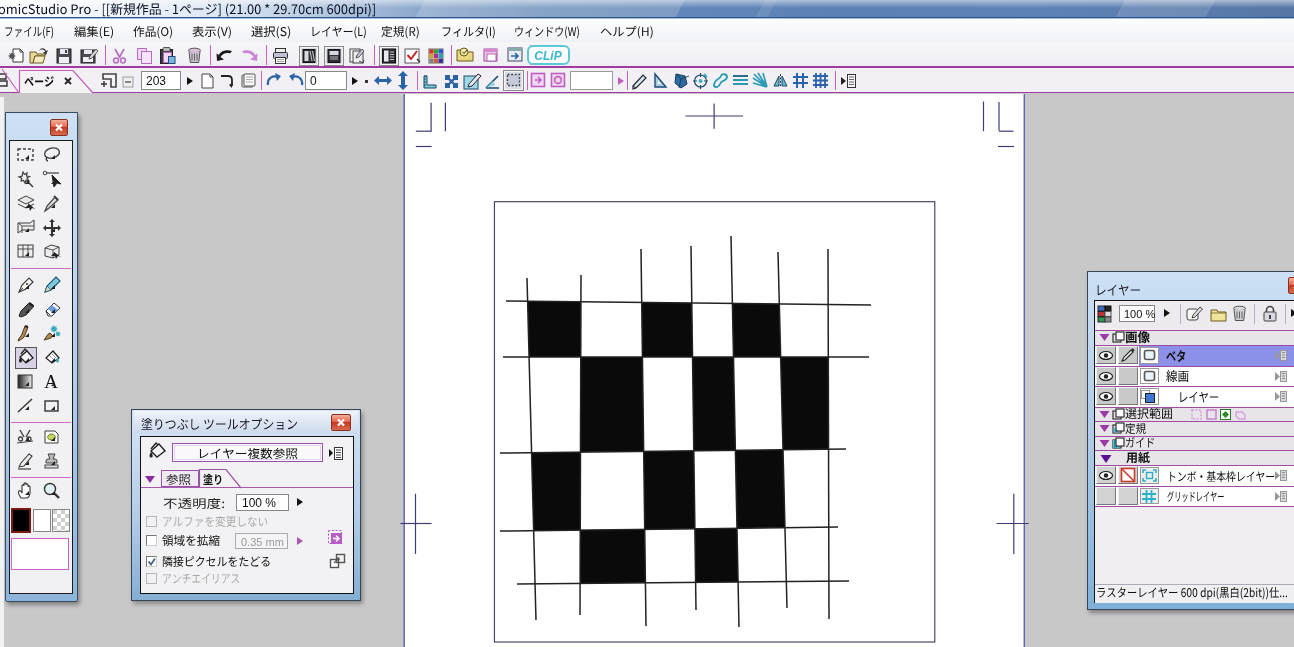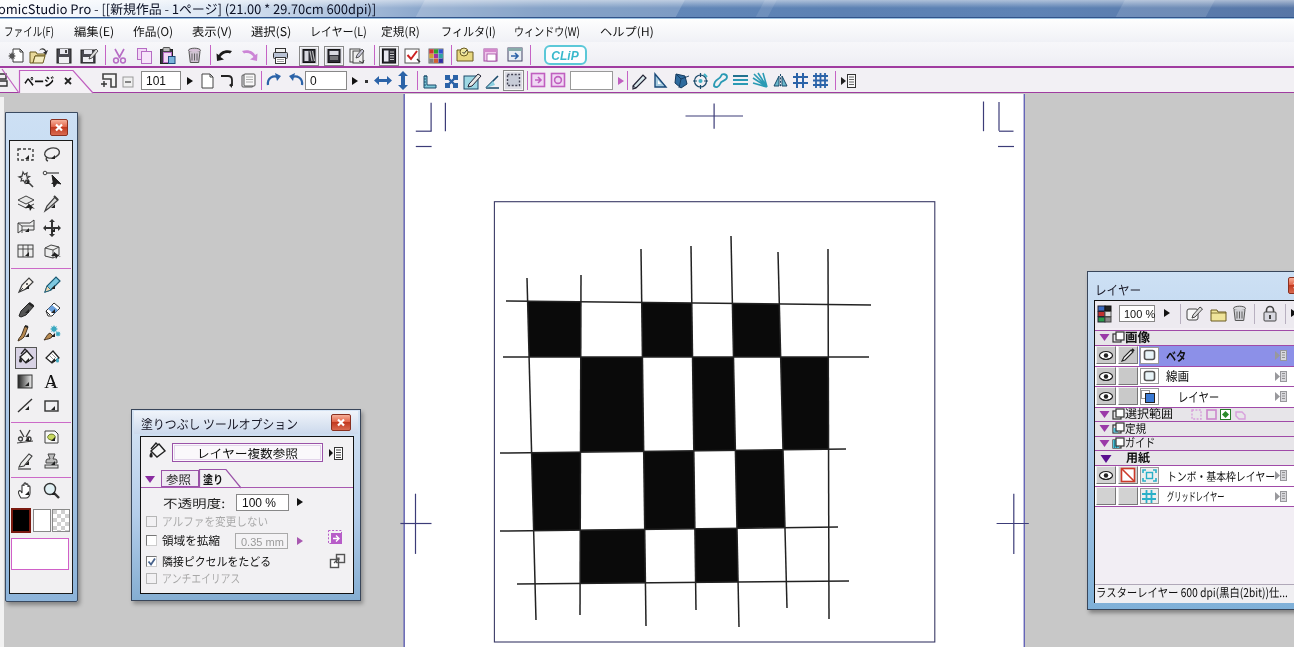--- a/index.html
+++ b/index.html
@@ -238,21 +238,21 @@
     </svg>
   </div>
 <div class="abs" style="left:507px;top:47px;width:17px;height:16px">
     <svg width="17" height="16" viewBox="0 0 17 16" style="overflow:visible">
       <rect x="1" y="1" width="14" height="13" fill="#e8eef4" stroke="#446"></rect>
       <rect x="1" y="1" width="14" height="3" fill="#8aa"></rect>
       <path d="M4 9h7M8 6l3 3-3 3" fill="none" stroke="#2b63a8" stroke-width="1.6"></path>
     </svg>
   </div>
 <div class="abs" style="left:530px;top:45px;width:1px;height:20px;background:#c563c5"></div>
-<div class="abs" style="left:544px;top:45px;width:44px;height:21px">
+<div class="abs" style="left:527px;top:45px;width:44px;height:21px">
     <svg width="44" height="21" viewBox="0 0 44 21" style="overflow:visible">
       <rect x="1" y="1" width="41" height="18" rx="5" fill="#fdfdff" stroke="#5bc8d8" stroke-width="2"></rect>
       <text x="21" y="15" font-family="Liberation Sans" font-size="12" font-weight="bold" font-style="italic" fill="#38b8cc" text-anchor="middle">CLiP</text>
     </svg>
   </div>
 <div class="abs" style="left:0px;top:73px;width:10px;height:14px">
     <svg width="10" height="14" viewBox="0 0 10 14" style="overflow:visible">
       <path d="M0 1h6v5H0M0 8h7v5H0" fill="none" stroke="#333" stroke-width="1.4"></path>
     </svg>
   </div>
@@ -281,21 +281,21 @@
       <path d="M3 1h13v13h-5v-8h-8z" fill="#f4f4f4" stroke="#444" stroke-width="1.6"></path>
       <path d="M1 11h6M4 8v6" stroke="#333" stroke-width="1.4"></path>
     </svg>
   </div>
 <div class="abs" style="left:122px;top:76px;width:12px;height:12px">
     <svg width="12" height="12" viewBox="0 0 12 12" style="overflow:visible">
       <rect x="1" y="1" width="10" height="10" fill="#f0f0f0" stroke="#999"></rect>
       <path d="M3 6h6" stroke="#555" stroke-width="1.4"></path>
     </svg>
   </div>
-<div class="abs" style="left:141px;top:71px;width:40px;height:19px;background:#fff;border:1px solid #888;box-sizing:border-box;font-size:12px;color:#111;padding:2px 0 0 4px">101</div>
+<div class="abs" style="left:141px;top:71px;width:40px;height:19px;background:#fff;border:1px solid #888;box-sizing:border-box;font-size:12px;color:#111;padding:2px 0 0 4px">203</div>
 <div class="abs" style="left:186px;top:76px;width:8px;height:10px">
     <svg width="8" height="10" viewBox="0 0 8 10" style="overflow:visible">
       <path d="M1 1l6 4-6 4z" fill="#111"></path>
     </svg>
   </div>
 <div class="abs" style="left:200px;top:73px;width:15px;height:16px">
     <svg width="15" height="16" viewBox="0 0 15 16" style="overflow:visible">
       <path d="M2 1h8l3 3v11H2z" fill="#fff" stroke="#444"></path>
       <path d="M10 1v3h3" fill="none" stroke="#444"></path>
     </svg>

